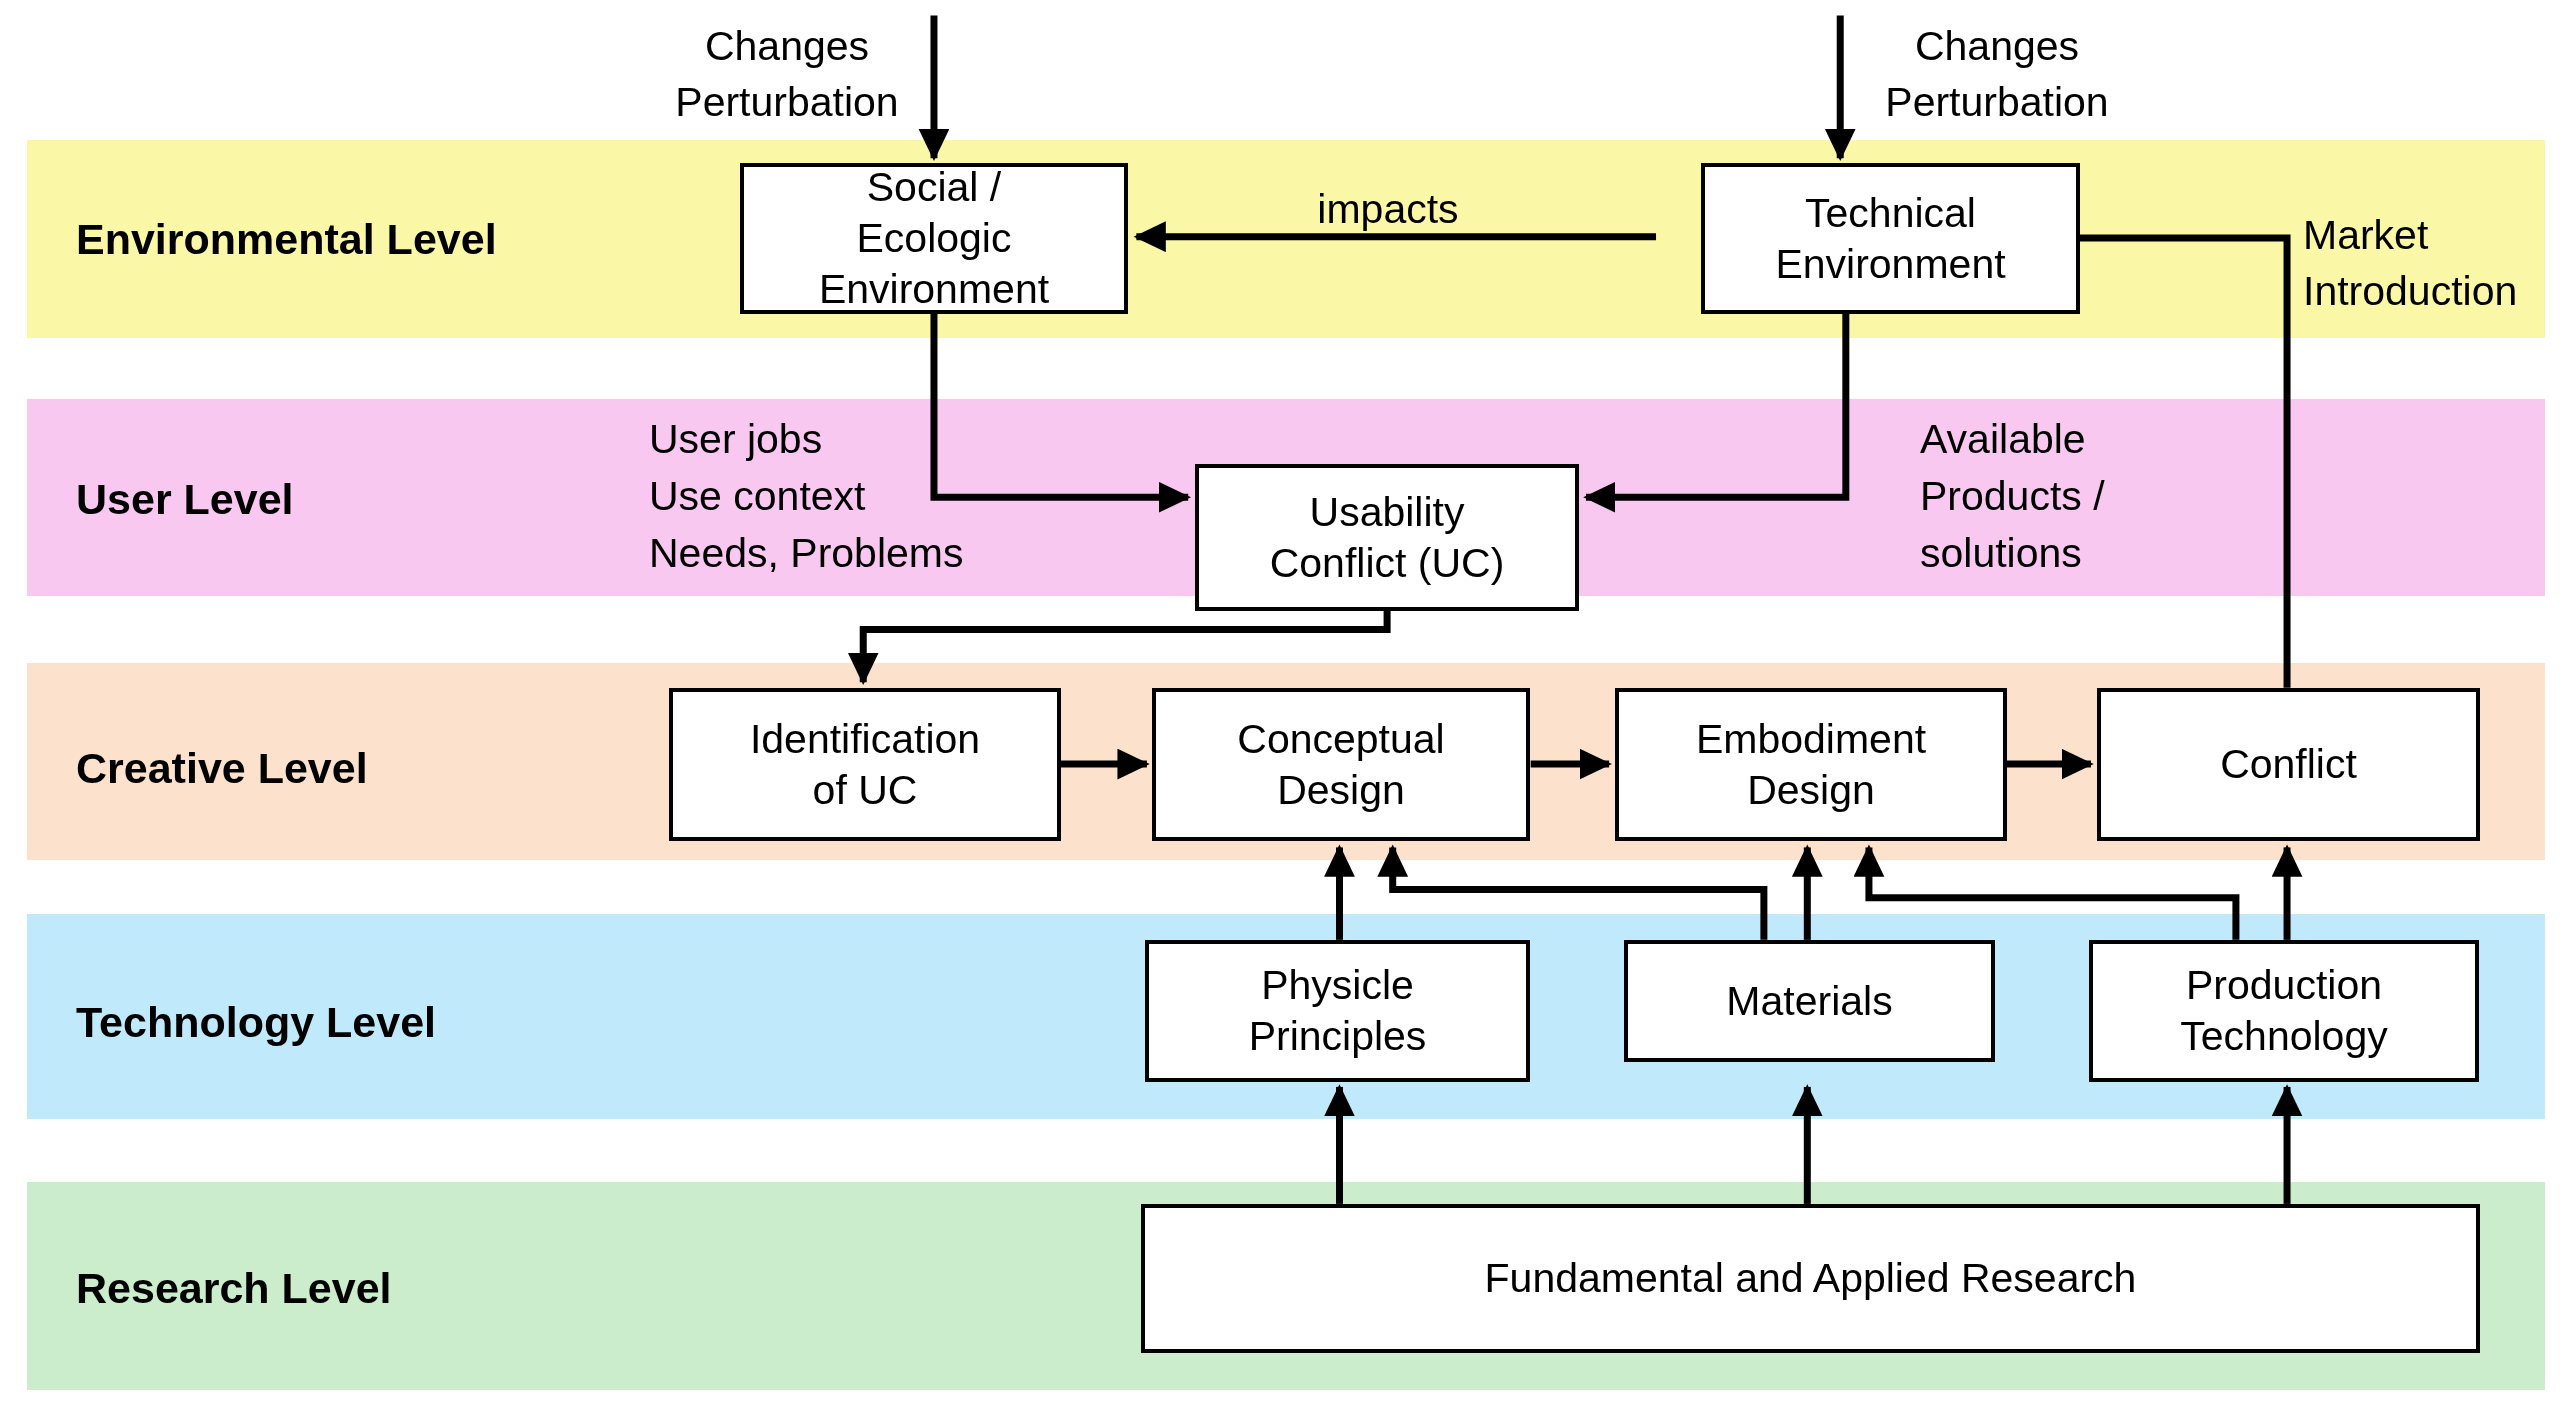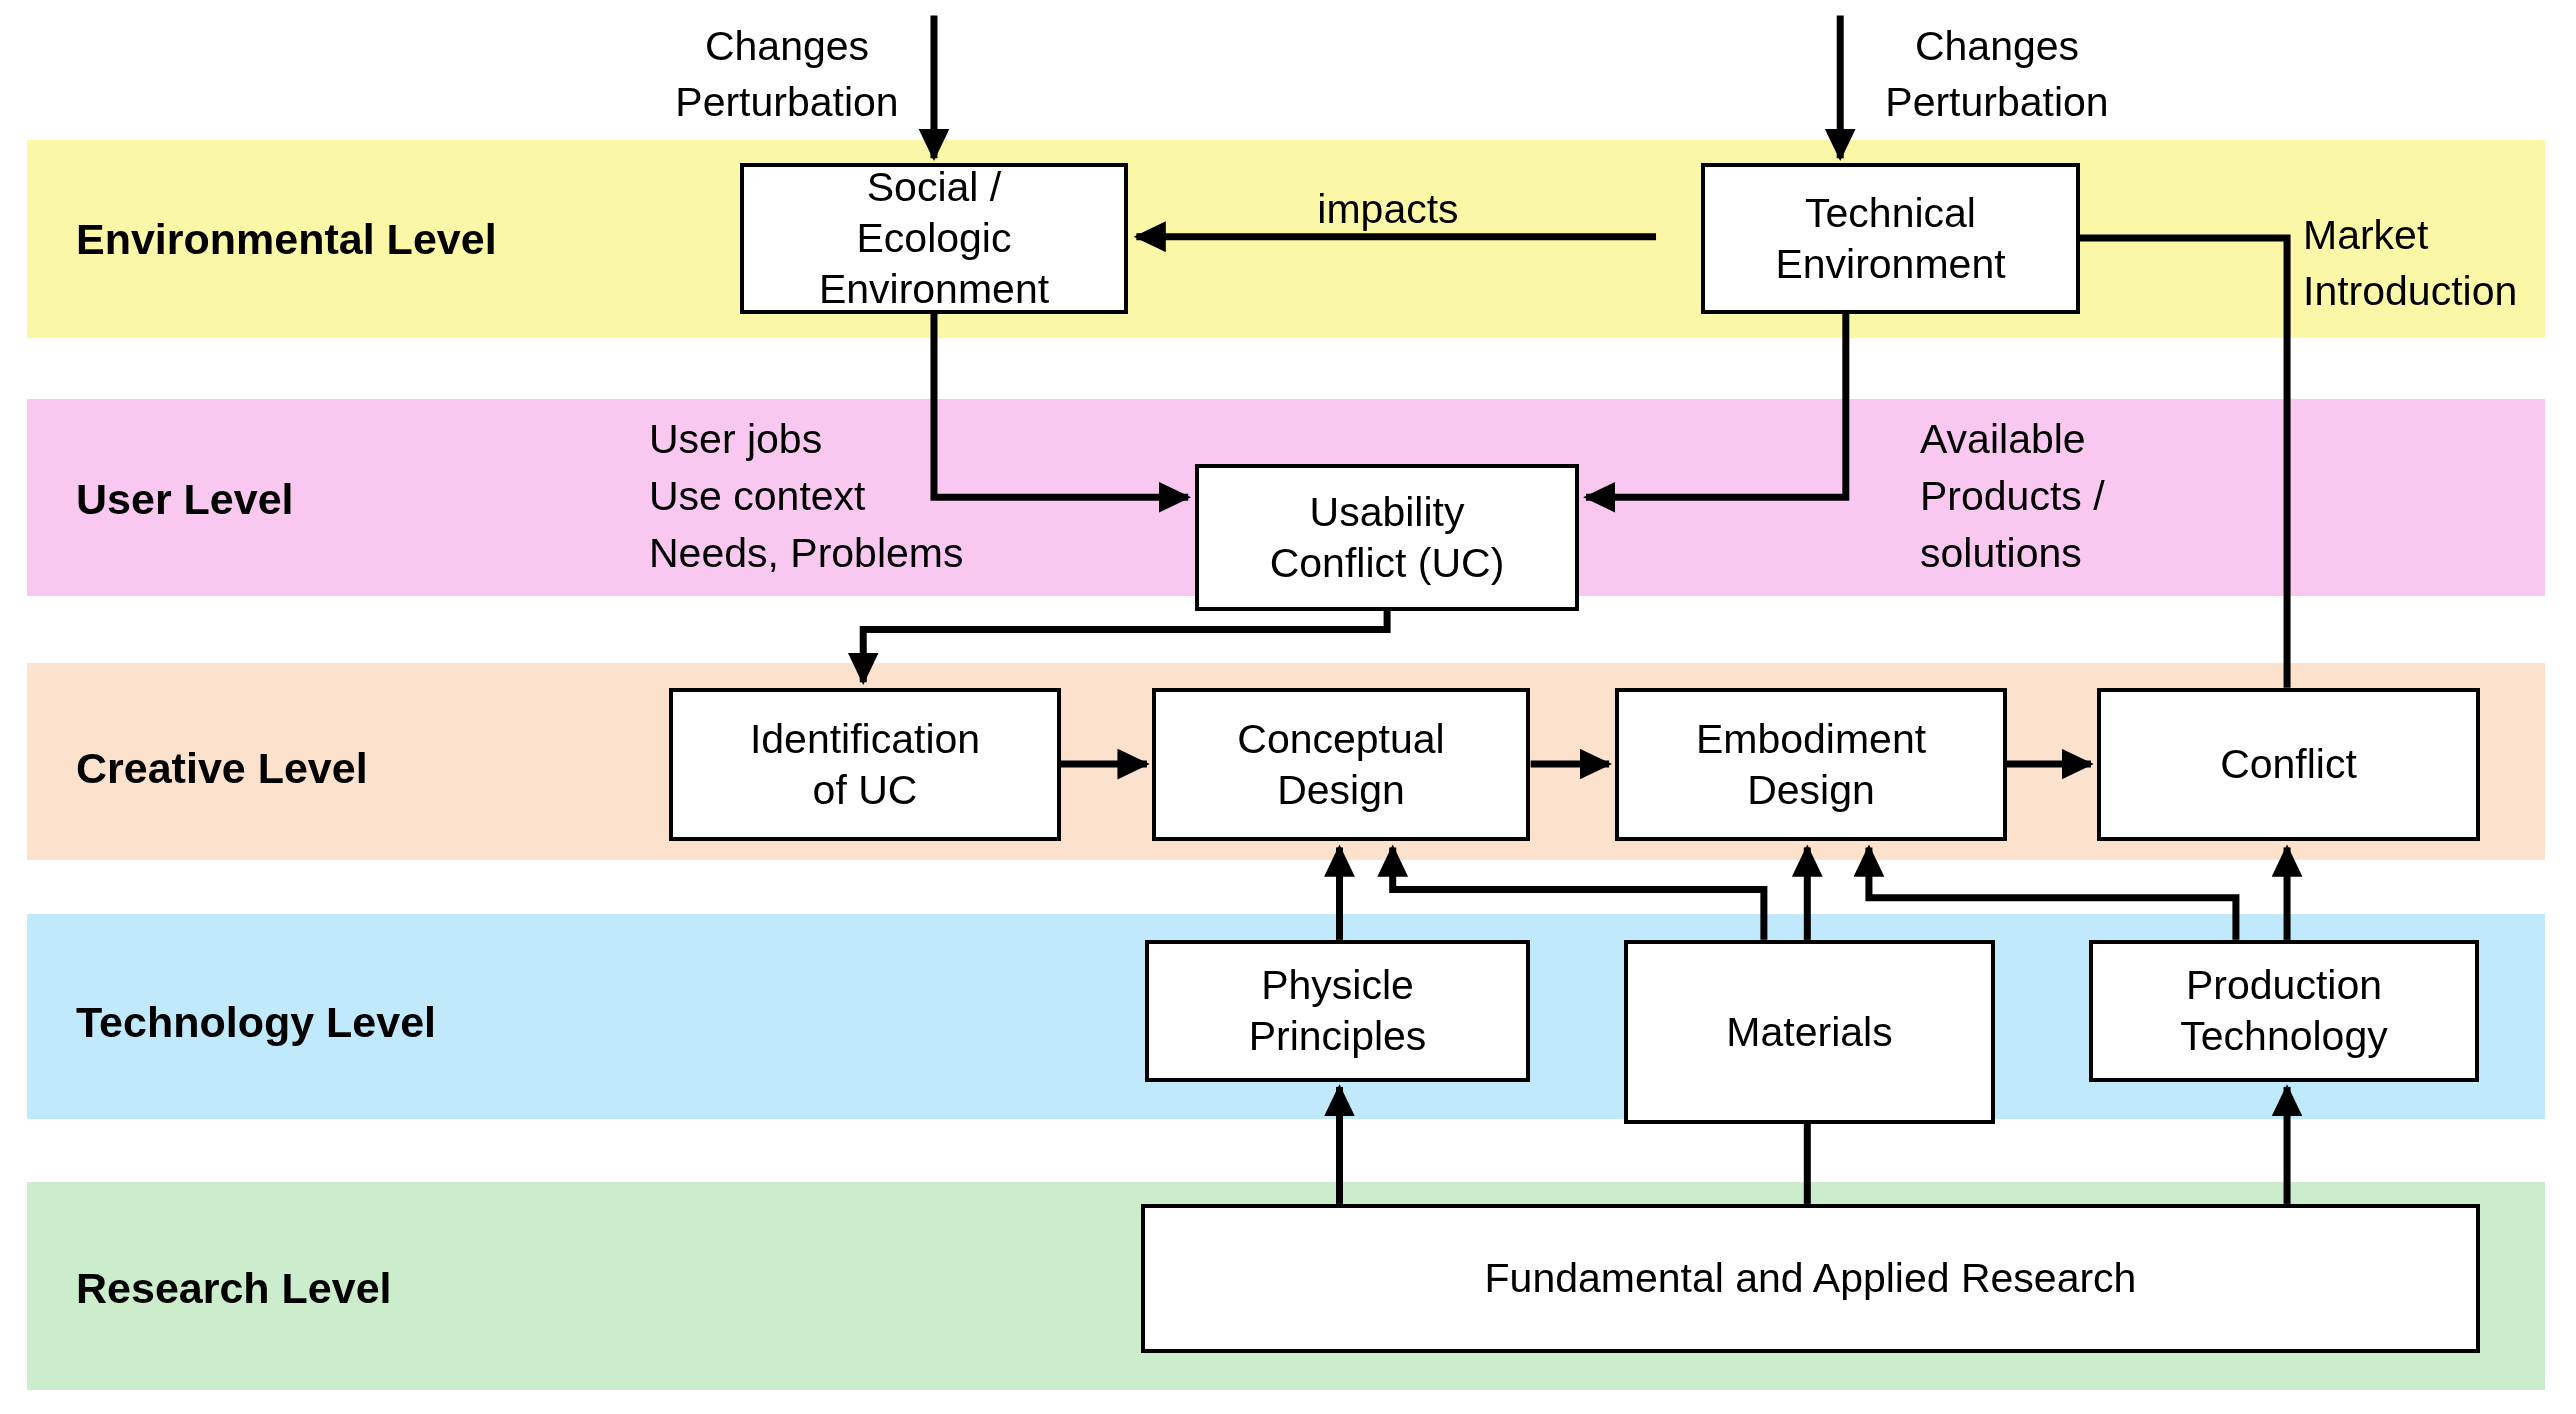--- a/index.html
+++ b/index.html
@@ -90,21 +90,21 @@
     <span>Embodiment</span>
     <span>Design</span>
   </div>
   <div class="box" style="left:2097px;top:688px;width:383px;height:153px;">
     <span>Conflict</span>
   </div>
   <div class="box" style="left:1145px;top:940px;width:385px;height:142px;">
     <span>Physicle</span>
     <span>Principles</span>
   </div>
-  <div class="box" style="left:1624px;top:940px;width:371px;height:184px;">
+  <div class="box" style="left:1624px;top:940px;width:371px;height:122px;">
     <span>Materials</span>
   </div>
   <div class="box" style="left:2089px;top:940px;width:390px;height:142px;">
     <span>Production</span>
     <span>Technology</span>
   </div>
   <div class="box" style="left:1141px;top:1204px;width:1339px;height:149px;">
     <span>Fundamental and Applied Research</span>
   </div>
 

